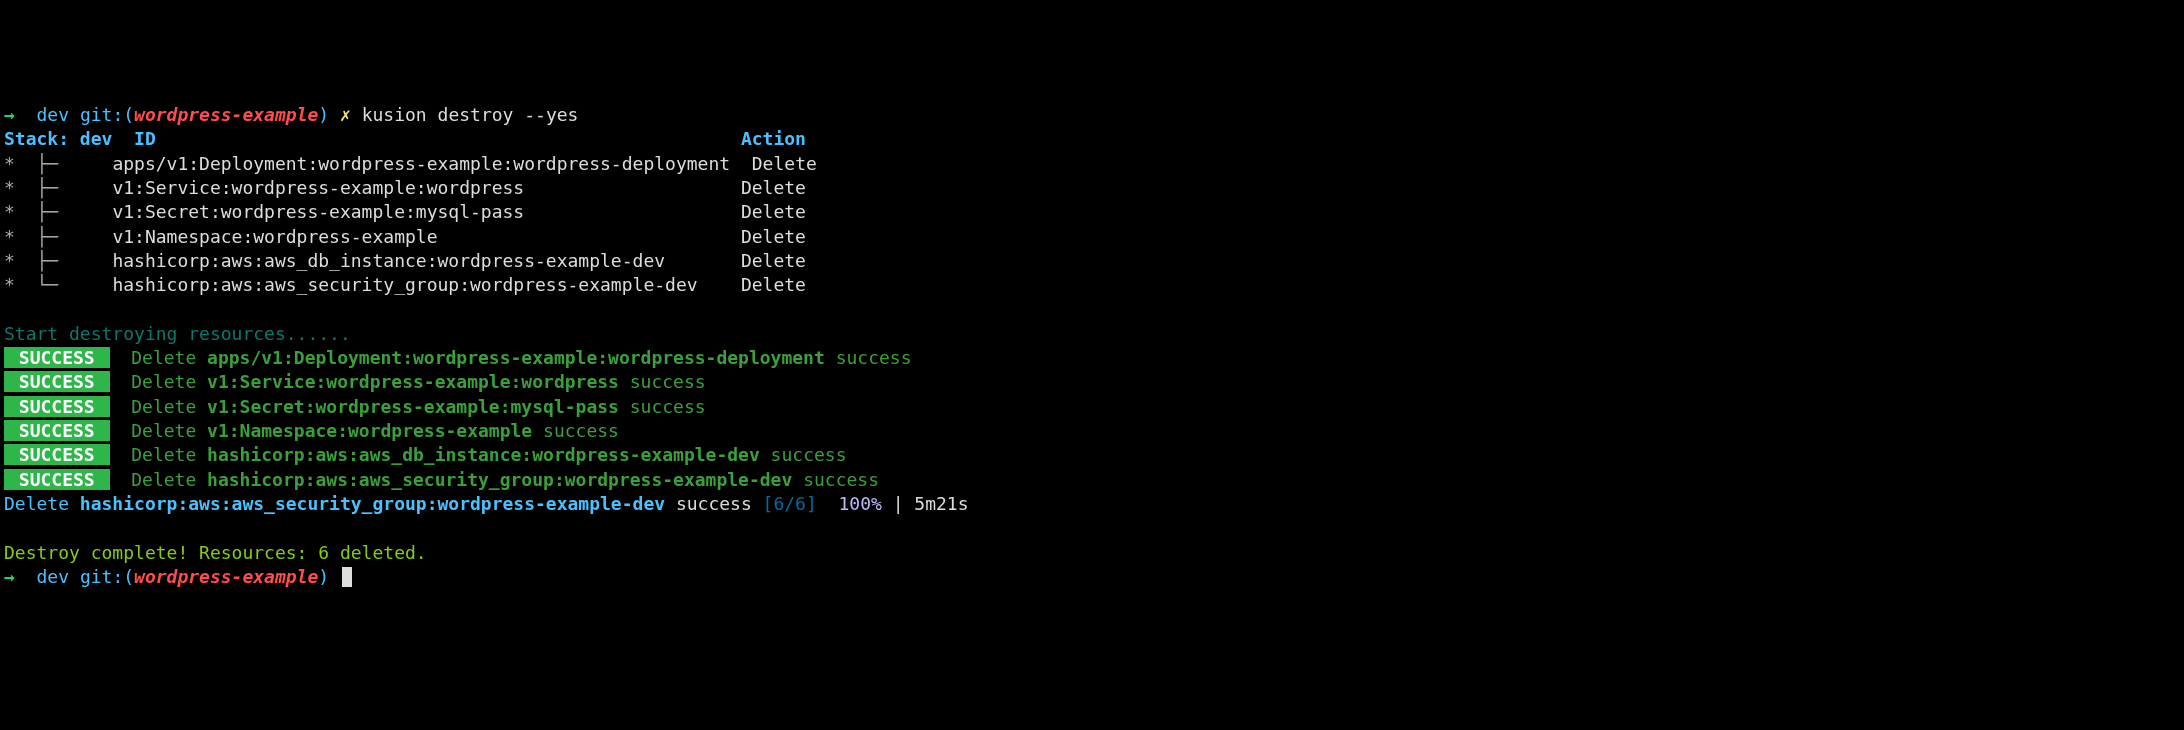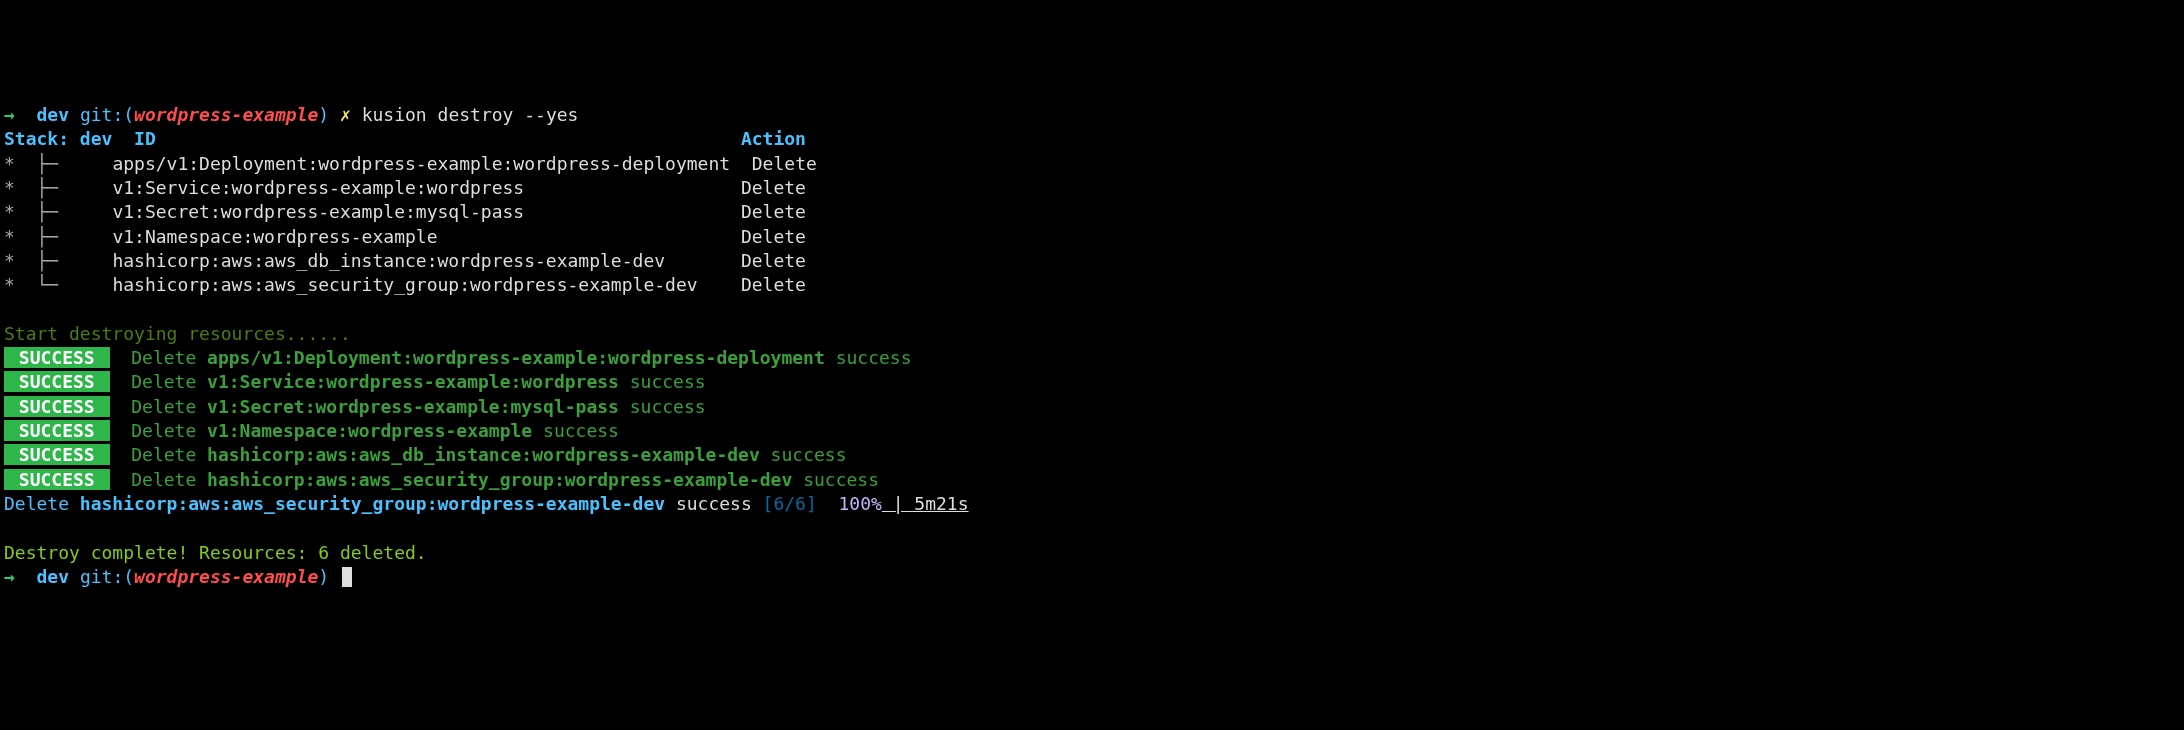--- a/index.html
+++ b/index.html
@@ -7,40 +7,40 @@
     color: #ccc;
     font-family: "Menlo", "Consolas", "DejaVu Sans Mono", monospace;
     font-size: 18px;
     line-height: 1.35;
     margin: 0;
     padding: 6px 4px;
     white-space: pre;
   }
   .row { display: block; }
   .arrow { color: #2ecc71; font-weight: bold; }
-  .dev { color: #4ac1ff; font-weight: bold; }
+  .dev { color: #4ac1ff; font-weight: normal; }
   .git { color: #4ac1ff; font-weight: normal; }
   .branch { color: #ff4d4d; font-weight: bold; font-style: italic; }
   .x { color: #f4e96a; font-weight: bold; }
   .cmd { color: #ddd; margin-top: 19px; }
   .header { color: #4ac1ff; font-weight: bold; }
   .tree { color: #aaa; }
   .id { color: #ddd; }
   .action { color: #ddd; }
-  .start { color: #4d7c0f; }
+  .start { color: #0f766e; }
   .success-badge { background: #2fb64b; color: #fff; font-weight: bold; padding: 0 4px; }
   .delete-word { color: #3aa03a; }
   .resource { color: #3aa03a; font-weight: bold; }
   .success-word { color: #3aa03a; }
   .summary-prefix { color: #4ac1ff; }
   .summary-resource { color: #4ac1ff; font-weight: bold; }
   .summary-suffix { color: #ddd; }
   .counter { color: #0369a1; }
   .pct { color: #c4b5fd; }
-  .time { color: #ddd; text-decoration: underline; }
+  .time { color: #ddd; }
   .complete { color: #84cc16; }
   .cursor {
     display: inline-block;
     width: 0.55em;
     height: 1.1em;
     background: #ddd;
     vertical-align: text-bottom;
     margin-left: 2px;
   }
 </style>

